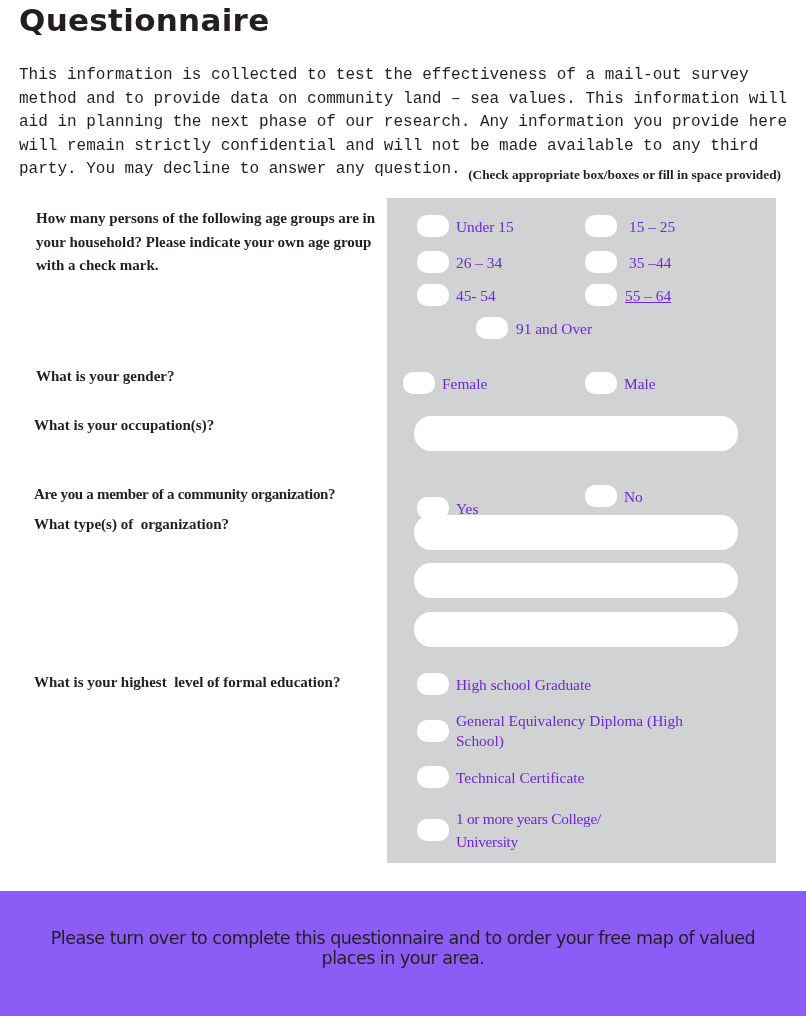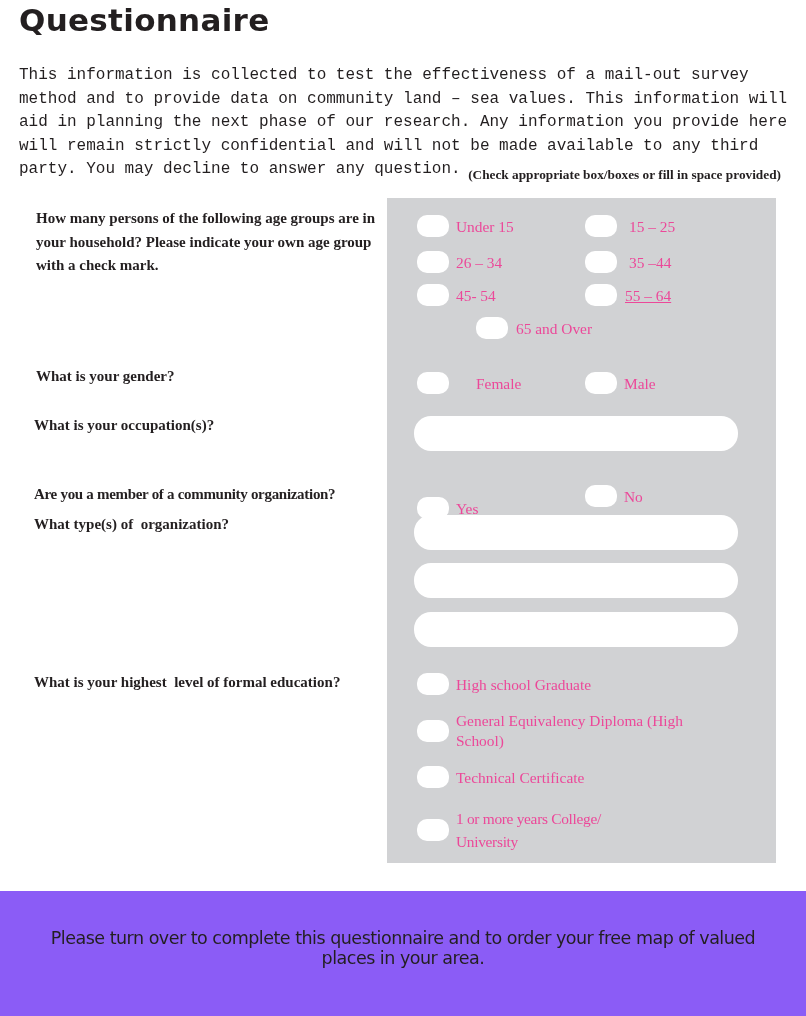--- a/index.html
+++ b/index.html
@@ -4,21 +4,21 @@
 <style>
   html, body { margin:0; padding:0; }
   body { width:806px; height:1016px; position:relative; background:#ffffff; overflow:hidden; color:#231f20; }
   .title { position:absolute; left:19px; top:2px; font-family:"DejaVu Sans", sans-serif; font-size:31px; font-weight:700; color:#231f20; letter-spacing:0.3px; }
   .intro { position:absolute; left:19px; top:64px; width:780px; font-family:Liberation Mono, monospace; font-size:16px; line-height:23.6px; color:#231f20; }
   .instr { position:absolute; right:25px; top:167px; font-family:"Liberation Serif", serif; font-weight:bold; font-size:13.3px; color:#231f20; }
   .panel { position:absolute; left:387px; top:198px; width:389px; height:665px; background:#d1d2d4; }
   .q { position:absolute; left:36px; font-family:"Liberation Serif", serif; font-weight:bold; font-size:15px; line-height:23.6px; color:#231f20; }
   .opt { position:absolute; display:flex; align-items:center; }
   .box { width:32px; height:22px; background:#ffffff; border-radius:10px; flex:none; cursor:pointer; }
-  .lbl { font-family:"Liberation Serif", serif; font-size:15.4px; color:#ec4899; margin-left:7px; line-height:21px; }
+  .lbl { font-family:"Liberation Serif", serif; font-size:15.4px; color:#6d28d9; margin-left:7px; line-height:21px; }
   .field { position:absolute; left:414px; width:324px; height:35px; background:#ffffff; border-radius:17px; border:none; padding:0 14px; box-sizing:border-box; font-family:"Liberation Serif", serif; font-size:15px; outline:none; }
   .footer { position:absolute; left:0; top:891px; width:806px; height:125px; background:#8b5cf6; }
   .footer-text { position:absolute; left:40px; width:726px; top:37px; text-align:center; font-family:"DejaVu Sans", sans-serif; font-size:17.5px; line-height:20px; color:#231f20; letter-spacing:-0.5px; }
 </style>
 </head>
 <body>
 
 <div class="title">Questionnaire</div>
 <div class="intro">This information is collected to test the effectiveness of a mail-out survey method and to provide data on community land – sea values. This information will aid in planning the next phase of our research. Any information you provide here will remain strictly confidential and will not be made available to any third party. You may decline to answer any question.</div>
 <div class="instr">(Check appropriate box/boxes or fill in space provided)</div>
@@ -45,25 +45,25 @@
 <div class="opt" style="left:417px;top:284px;">
   <span class="box"></span>
   <span class="lbl">45- 54</span>
 </div>
 <div class="opt" style="left:585px;top:284px;">
   <span class="box"></span>
   <span class="lbl" style="margin-left:8px;text-decoration:underline;">55 – 64</span>
 </div>
 <div class="opt" style="left:476px;top:317px;">
   <span class="box"></span>
-  <span class="lbl" style="margin-left:8px;">65 and Over</span>
+  <span class="lbl" style="margin-left:8px;">91 and Over</span>
 </div>
 
 <div class="q" style="top:365px;">What is your gender?</div>
-<div class="opt" style="left:417px;top:372px;gap:20px;">
+<div class="opt" style="left:403px;top:372px;">
   <span class="box"></span>
   <span class="lbl">Female</span>
 </div>
 <div class="opt" style="left:585px;top:372px;">
   <span class="box"></span>
   <span class="lbl">Male</span>
 </div>
 
 <div class="q" style="top:414px;left:34px;">What is your occupation(s)?</div>
 <input class="field" style="top: 416px;" type="text" value="">

